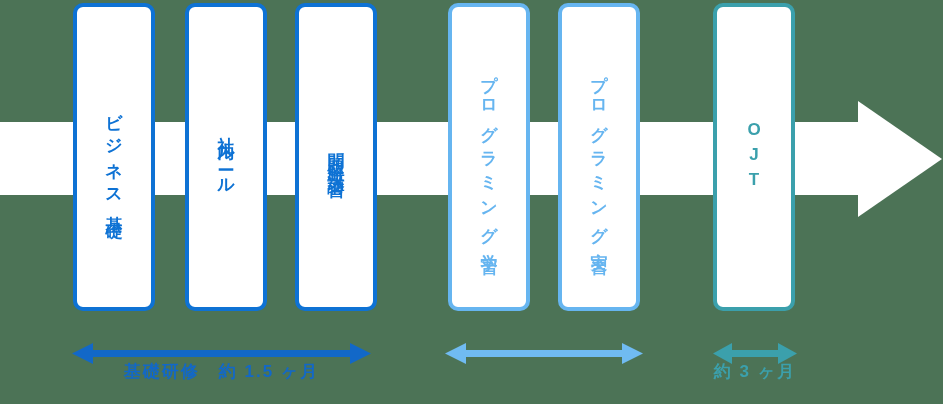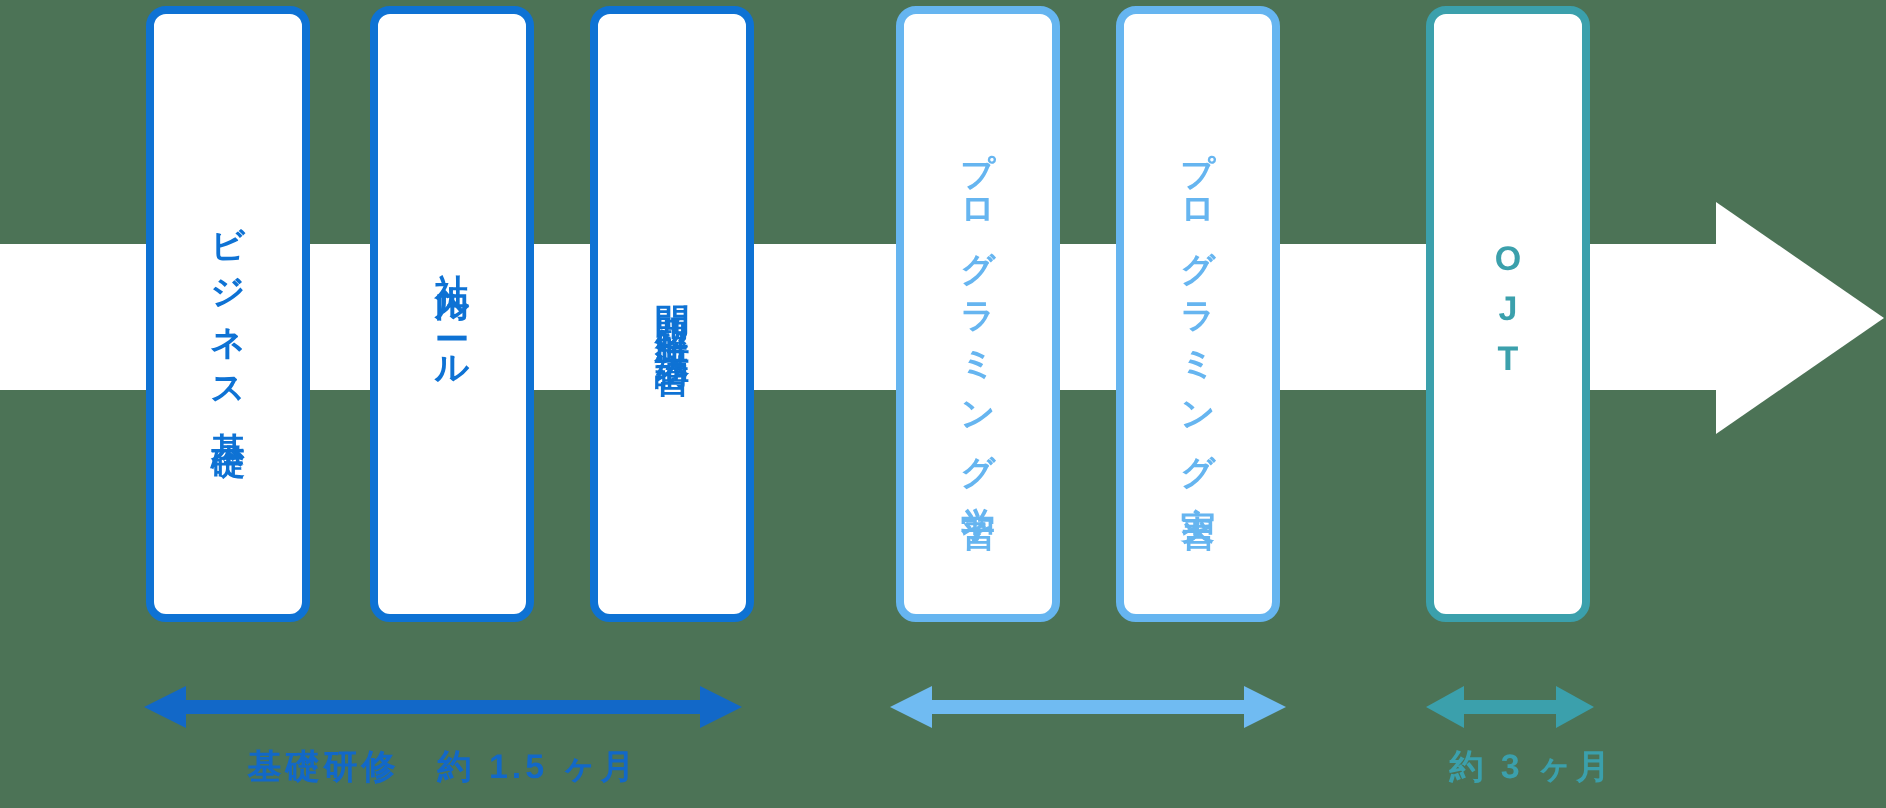--- a/index.html
+++ b/index.html
@@ -48,27 +48,27 @@
     letter-spacing:0.35em;line-height:1;
     white-space:nowrap;
   }
   
   .range-arrow{position:absolute;top:341px;z-index:2;}
   .range-arrow.dark{fill:var(--dark-blue-label);}
   .range-arrow.light{fill:var(--light-blue-label);}
   .range-arrow.teal{fill:var(--teal);}
   
   .phase-label{
-    position:absolute;top:372px;height:24px;
+    position:absolute;top:360px;height:24px;
     font-size:17px;font-weight:700;letter-spacing:2px;
     text-align:center;white-space:nowrap;z-index:2;
   }
   .phase-label.dark{color:var(--dark-blue-label);}
   .phase-label.light{color:var(--light-blue-label);}
-  .phase-label.teal{color:var(--teal);text-align:right;}
+  .phase-label.teal{color:var(--teal);}
 </style>
 </head>
 <body>
 
 <div class="canvas">
 
   <div class="flow-band"></div>
   <div class="flow-head"></div>
 
   <div class="stage dark" style="left:73px">

